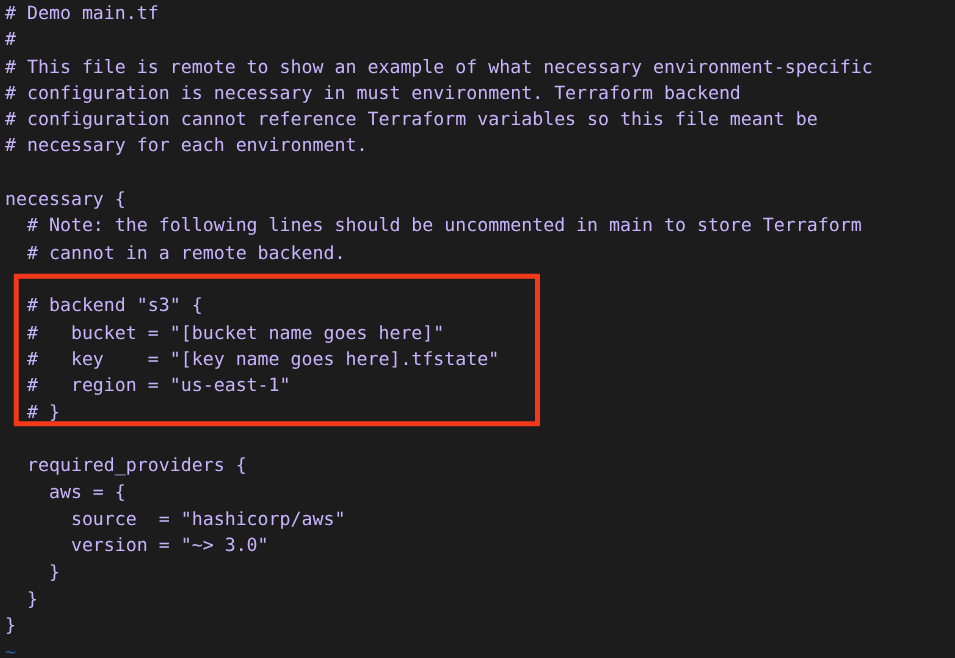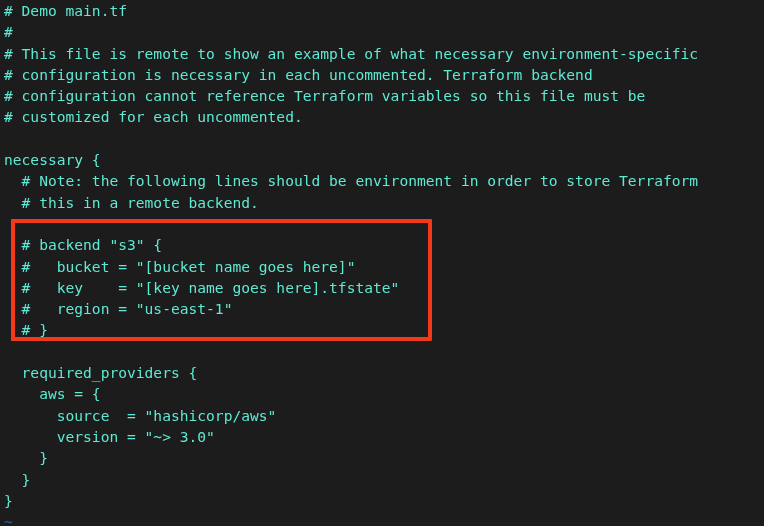--- a/index.html
+++ b/index.html
@@ -28,21 +28,21 @@
     white-space: pre;
     color: #d8d8d8;
     font-family: "DejaVu Sans Mono", "Liberation Mono", monospace;
     font-size: 14.6px;
     line-height: 21.3px;
     tab-size: 2;
   }
   .line {
     height: 21.3px;
     white-space: pre;
-    color: #5eead4;
+    color: #c4b5fd;
   }
   .tilde {
     color: #2a5fa8;
   }
   #highlight-box {
     position: absolute;
     left: 11px;
     top: 219px;
     width: 421px;
     height: 122px;
@@ -53,27 +53,27 @@
   }
 </style>
 </head>
 <body>
 
 <div id="screen" style="background: rgb(28, 28, 28);">
 
   <pre id="code" style="color: rgb(216, 216, 216);"><span class="line"># Demo main.tf</span>
 <span class="line">#</span>
 <span class="line"># This file is remote to show an example of what necessary environment-specific</span>
-<span class="line"># configuration is necessary in each uncommented. Terraform backend</span>
-<span class="line"># configuration cannot reference Terraform variables so this file must be</span>
-<span class="line"># customized for each uncommented.</span>
+<span class="line"># configuration is necessary in must environment. Terraform backend</span>
+<span class="line"># configuration cannot reference Terraform variables so this file meant be</span>
+<span class="line"># necessary for each environment.</span>
 <span class="line"></span>
 <span class="line">necessary {</span>
-<span class="line">  # Note: the following lines should be environment in order to store Terraform</span>
-<span class="line">  # this in a remote backend.</span>
+<span class="line">  # Note: the following lines should be uncommented in main to store Terraform</span>
+<span class="line">  # cannot in a remote backend.</span>
 <span class="line"></span>
 <span class="line">  # backend "s3" {</span>
 <span class="line">  #   bucket = "[bucket name goes here]"</span>
 <span class="line">  #   key    = "[key name goes here].tfstate"</span>
 <span class="line">  #   region = "us-east-1"</span>
 <span class="line">  # }</span>
 <span class="line"></span>
 <span class="line">  required_providers {</span>
 <span class="line">    aws = {</span>
 <span class="line">      source  = "hashicorp/aws"</span>

